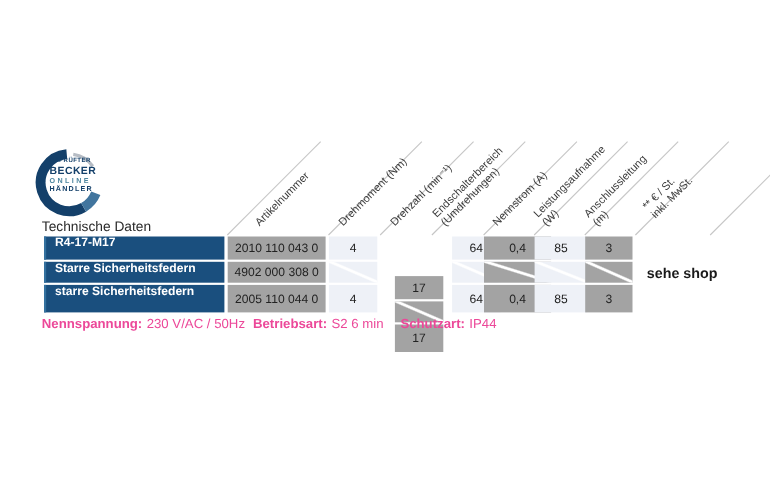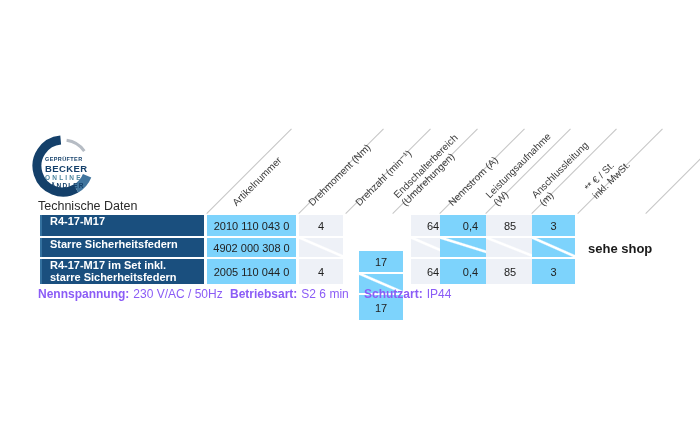--- a/index.html
+++ b/index.html
@@ -3,21 +3,21 @@
 <meta charset="utf-8">
 <style>
   html,body{margin:0;padding:0;background:#fff;}
   .stage{
     position:relative;width:700px;height:438px;background:#ffffff;overflow:hidden;
     font-family:"Liberation Sans","DejaVu Sans",sans-serif;color:#222;
   }
   
   .badge{position:absolute;left:31px;top:134px;width:64px;height:64px;}
   .badge svg{position:absolute;left:0;top:0;}
-  .badge-lines{position:absolute;left:14px;top:23px;width:46px;line-height:1;}
+  .badge-lines{position:absolute;left:14px;top:10px;width:46px;line-height:1;}
   .badge-l1{display:block;font-size:5.5px;font-weight:700;letter-spacing:.4px;color:#14406a;margin-bottom:1px;}
   .badge-l2{display:block;font-size:9.5px;font-weight:800;letter-spacing:.4px;color:#14406a;margin-bottom:1.5px;}
   .badge-l3{display:block;font-size:6.5px;font-weight:700;letter-spacing:2.2px;color:#4e87a0;margin-bottom:1.5px;}
   .badge-l4{display:block;font-size:6.5px;font-weight:700;letter-spacing:1.1px;color:#14406a;}
   .badge-icon{position:absolute;left:3px;top:26px;font-size:9px;color:#14406a;}
   
   .caption{position:absolute;left:38px;top:199px;font-size:12.5px;color:#2a2a2a;}
   
   .dheaders{position:absolute;left:0;top:128px;width:700px;height:86px;}
   .dline{position:absolute;bottom:0;width:120px;height:1px;background:#c6c6c6;
@@ -36,29 +36,29 @@
   .row-2{top:238px;height:19px;}
   .row-3{top:259px;height:25px;}
   .col-label{left:40px;width:164px;}
   .col-art{left:207px;width:89px;}
   .col-c1{left:299px;width:44px;}
   .col-c2{left:359px;width:44px;margin-top:36px;}
   .col-c3{left:411px;width:44px;}
   .col-c4{left:440px;width:61px;}
   .col-c5{left:486px;width:48px;}
   .col-c6{left:532px;width:43px;}
-  .t-dark{background:#7dd3fc;}
+  .t-dark{background:#a3a3a3;}
   .t-light{background:#eef1f7;}
   .crossed{background-image:linear-gradient(to top right,
       rgba(255,255,255,0) calc(50% - 1.4px),#ffffff calc(50% - .2px),
       #ffffff calc(50% + 1.2px),rgba(255,255,255,0) calc(50% + 2.4px));}
   .seheshop{position:absolute;left:588px;top:238px;height:21px;display:flex;align-items:center;
             font-size:13px;font-weight:700;color:#1a1a1a;}
   
-  .fgroup{position:absolute;top:287px;font-size:12px;color:#8b5cf6;white-space:nowrap;}
+  .fgroup{position:absolute;top:287px;font-size:12px;color:#ec4899;white-space:nowrap;}
   .fgroup b{font-weight:700;}
   .fgroup .fval{margin-left:4px;}
   .g1{left:38px;} .g2{left:230px;} .g3{left:364px;}
 </style>
 </head>
 <body>
 
 <div class="stage">
 
   <div class="badge">
@@ -141,21 +141,20 @@
   </div>
   <div class="cell t-dark row-2 col-art">4902 000 308 0</div>
   <div class="cell t-light crossed row-2 col-c1"></div>
   <div class="cell t-dark crossed row-2 col-c2"></div>
   <div class="cell t-light crossed row-2 col-c3"></div>
   <div class="cell t-dark crossed row-2 col-c4"></div>
   <div class="cell t-light crossed row-2 col-c5"></div>
   <div class="cell t-dark crossed row-2 col-c6"></div>
 
   <div class="cell lbl row-3 col-label">
-    <span>R4-17-M17 im Set inkl.</span>
       <span>starre Sicherheitsfedern</span>
   </div>
   <div class="cell t-dark row-3 col-art">2005 110 044 0</div>
   <div class="cell t-light row-3 col-c1">4</div>
   <div class="cell t-dark row-3 col-c2">17</div>
   <div class="cell t-light row-3 col-c3">64</div>
   <div class="cell t-dark row-3 col-c4">0,4</div>
   <div class="cell t-light row-3 col-c5">85</div>
   <div class="cell t-dark row-3 col-c6">3</div>
 

